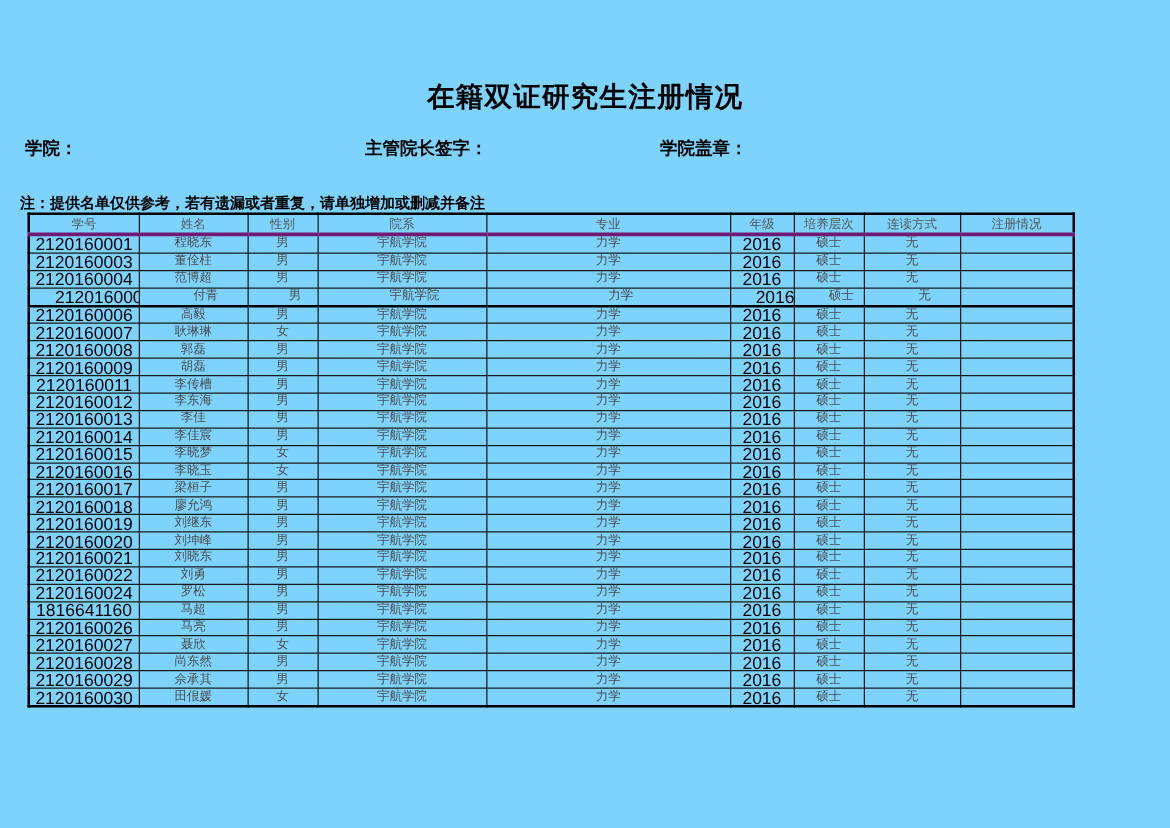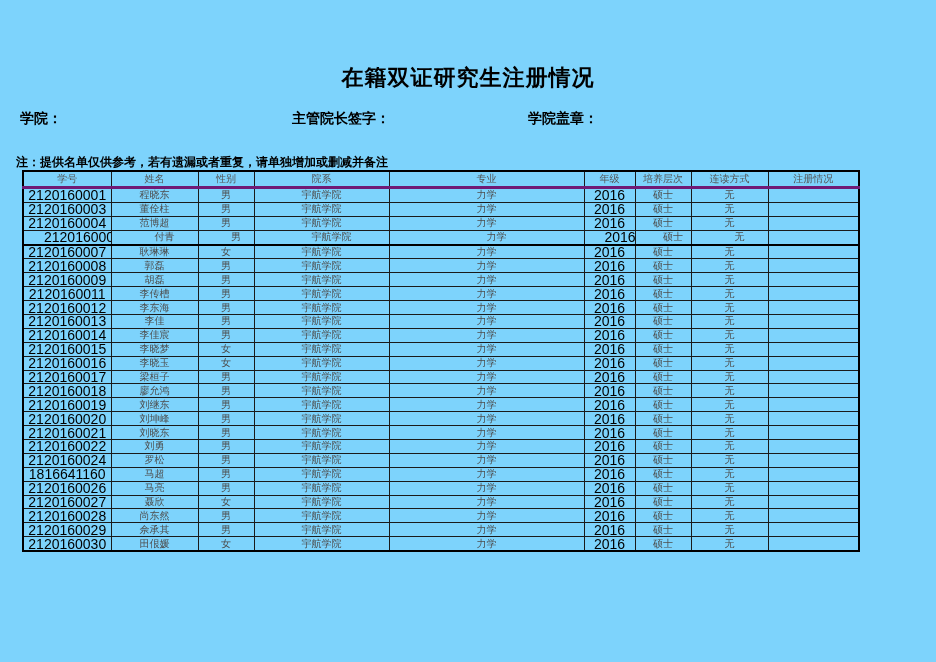--- a/index.html
+++ b/index.html
@@ -167,20 +167,31 @@
     <td>付青</td>
     <td>男</td>
     <td>宇航学院</td>
     <td>力学</td>
     <td class="cell-num">2016</td>
     <td>硕士</td>
     <td>无</td>
     <td></td>
   </tr>
         <tr>
+    <td class="cell-num">2120160006</td>
+    <td>高毅</td>
+    <td>男</td>
+    <td>宇航学院</td>
+    <td>力学</td>
+    <td class="cell-num">2016</td>
+    <td>硕士</td>
+    <td>无</td>
+    <td></td>
+  </tr>
+        <tr>
     <td class="cell-num">2120160007</td>
     <td>耿琳琳</td>
     <td>女</td>
     <td>宇航学院</td>
     <td>力学</td>
     <td class="cell-num">2016</td>
     <td>硕士</td>
     <td>无</td>
     <td></td>
   </tr>

